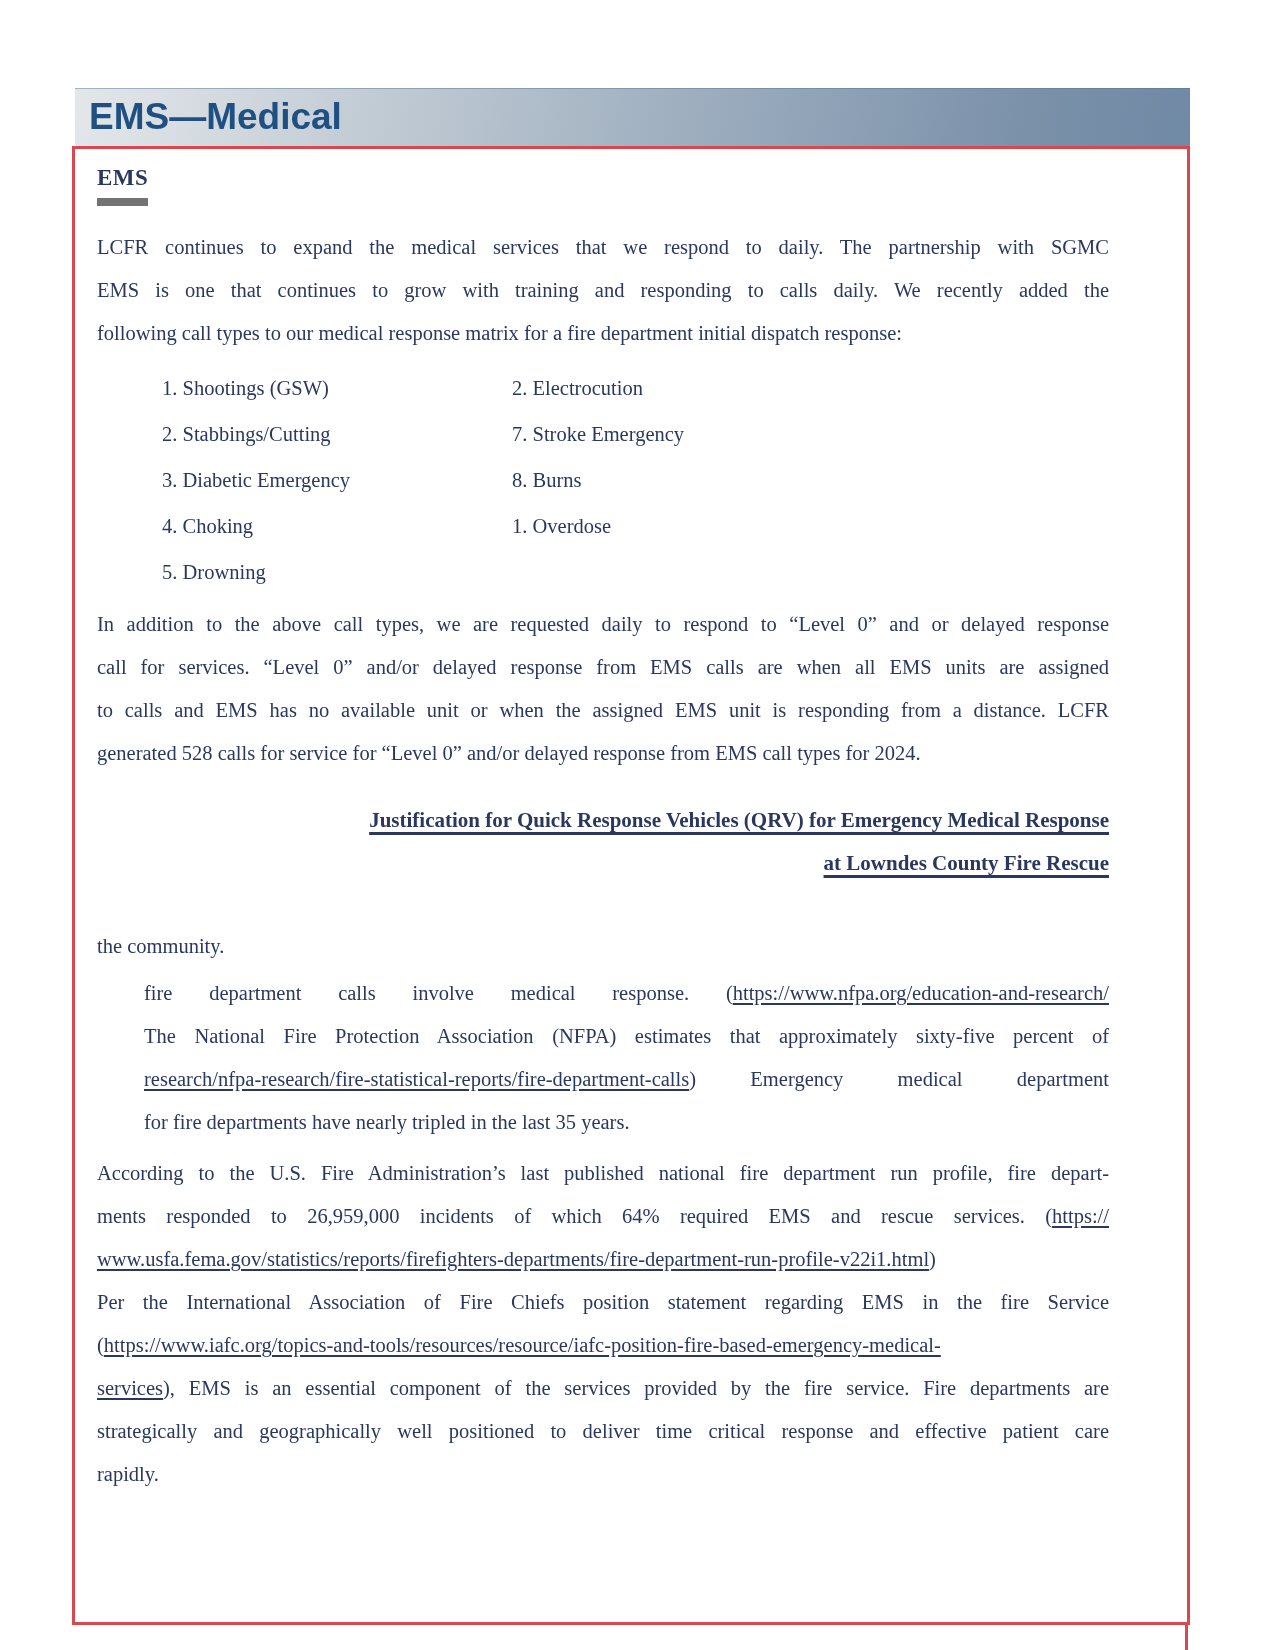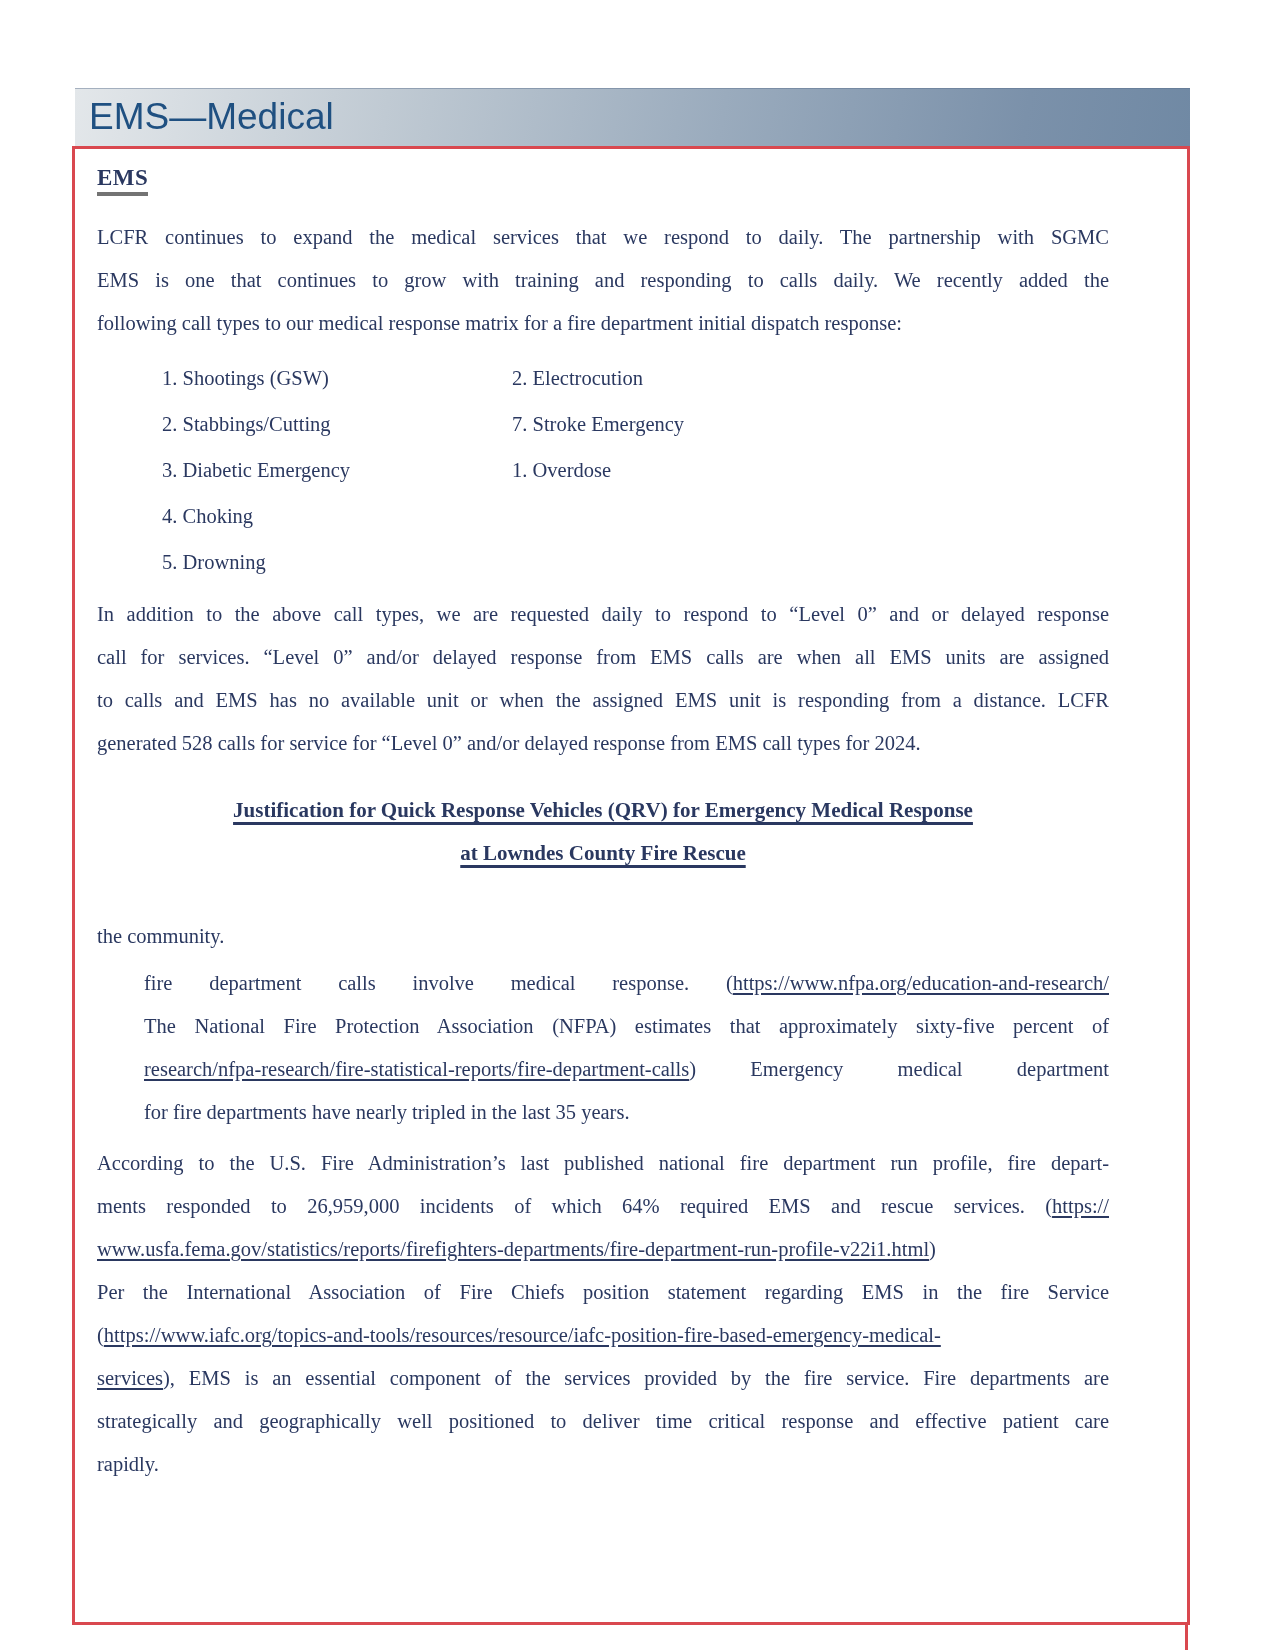--- a/index.html
+++ b/index.html
@@ -13,21 +13,21 @@
   }
   .header-bar {
     position:absolute; left:75px; top:88px;
     width:1115px; height:58px;
     background:linear-gradient(100deg, #e3e7ea 0%, #c0cad3 28%, #9aabbd 58%, #7b91aa 85%, #7089a4 100%);
     display:flex; align-items:center;
     box-shadow:0 1px 0 rgba(90,110,140,0.45) inset;
   }
   .header-title {
     font-family:"Liberation Sans", sans-serif;
-    font-weight:normal;
+    font-weight:bold;
     font-size:37px;
     color:#1f5081;
     padding-left:14px;
     white-space:nowrap;
   }
   .doc-frame {
     position:absolute; left:72px; top:146px;
     width:1118px; height:1479px;
     border:3px solid #d9484f;
     box-sizing:border-box;
@@ -35,22 +35,22 @@
   }
   
   .overshoot-right {
     position:absolute; left:1185px; top:1625px; width:3px; height:25px;
     background:#d9484f;
   }
   .section-heading {
     display:inline-block;
     font-size:23px;
     font-weight:bold;
-    border-bottom:4px solid #737373;
-    padding-bottom:1px;
+    border-bottom:8px solid #737373;
+    padding-bottom:7px;
     margin-top:4px;
     letter-spacing:0.5px;
   }
   .para { font-size:20.5px; line-height:43px; }
   .tline { text-align:justify; text-align-last:justify; }
   .para .tline:last-child { text-align-last:left; }
   .u { text-decoration:underline; text-underline-offset:3px; }
 
   .p-intro { margin-top:20px; }
 
@@ -60,21 +60,21 @@
   .litem { font-size:20.5px; line-height:46px; }
 
   .p-level0 { margin-top:8px; }
 
   .heading-block {
     margin-top:24px;
     font-size:21px;
     font-weight:bold;
     line-height:43px;
   }
-  .heading-block .tline { text-align:center; text-align-last:auto; }
+  .heading-block .tline { text-align:right; text-align-last:auto; }
   .heading-block .u {
     text-decoration:underline;
     text-decoration-thickness:2.5px;
     text-underline-offset:5px;
   }
 
   .p-911 { margin-top:40px; }
   .p-nfpa { margin-top:4px; margin-left:47px; }
   .p-usfa { margin-top:8px; }
 </style>
@@ -99,20 +99,21 @@
     <div class="call-col-left">
         <div class="litem">1. Shootings (GSW)</div>
         <div class="litem">2. Stabbings/Cutting</div>
         <div class="litem">3. Diabetic Emergency</div>
         <div class="litem">4. Choking</div>
         <div class="litem">5. Drowning</div>
       </div>
     <div class="call-col-right">
         <div class="litem">2. Electrocution</div>
         <div class="litem">7. Stroke Emergency</div>
+        <div class="litem">8. Burns</div>
         <div class="litem">1. Overdose</div>
       </div>
   </div>
 
   <div class="para p-level0">
       <div class="tline"><span>In addition to the above call types, we are requested daily to respond to “Level 0” and or delayed response</span></div>
       <div class="tline"><span>call for services.  “Level 0” and/or delayed response from EMS calls are when all EMS units are assigned</span></div>
       <div class="tline"><span>to calls and EMS has no available unit or when the assigned EMS unit is responding from a distance. LCFR</span></div>
       <div class="tline"><span>generated 528 calls for service for “Level 0” and/or delayed response from EMS call types for 2024.</span></div>
     </div>

